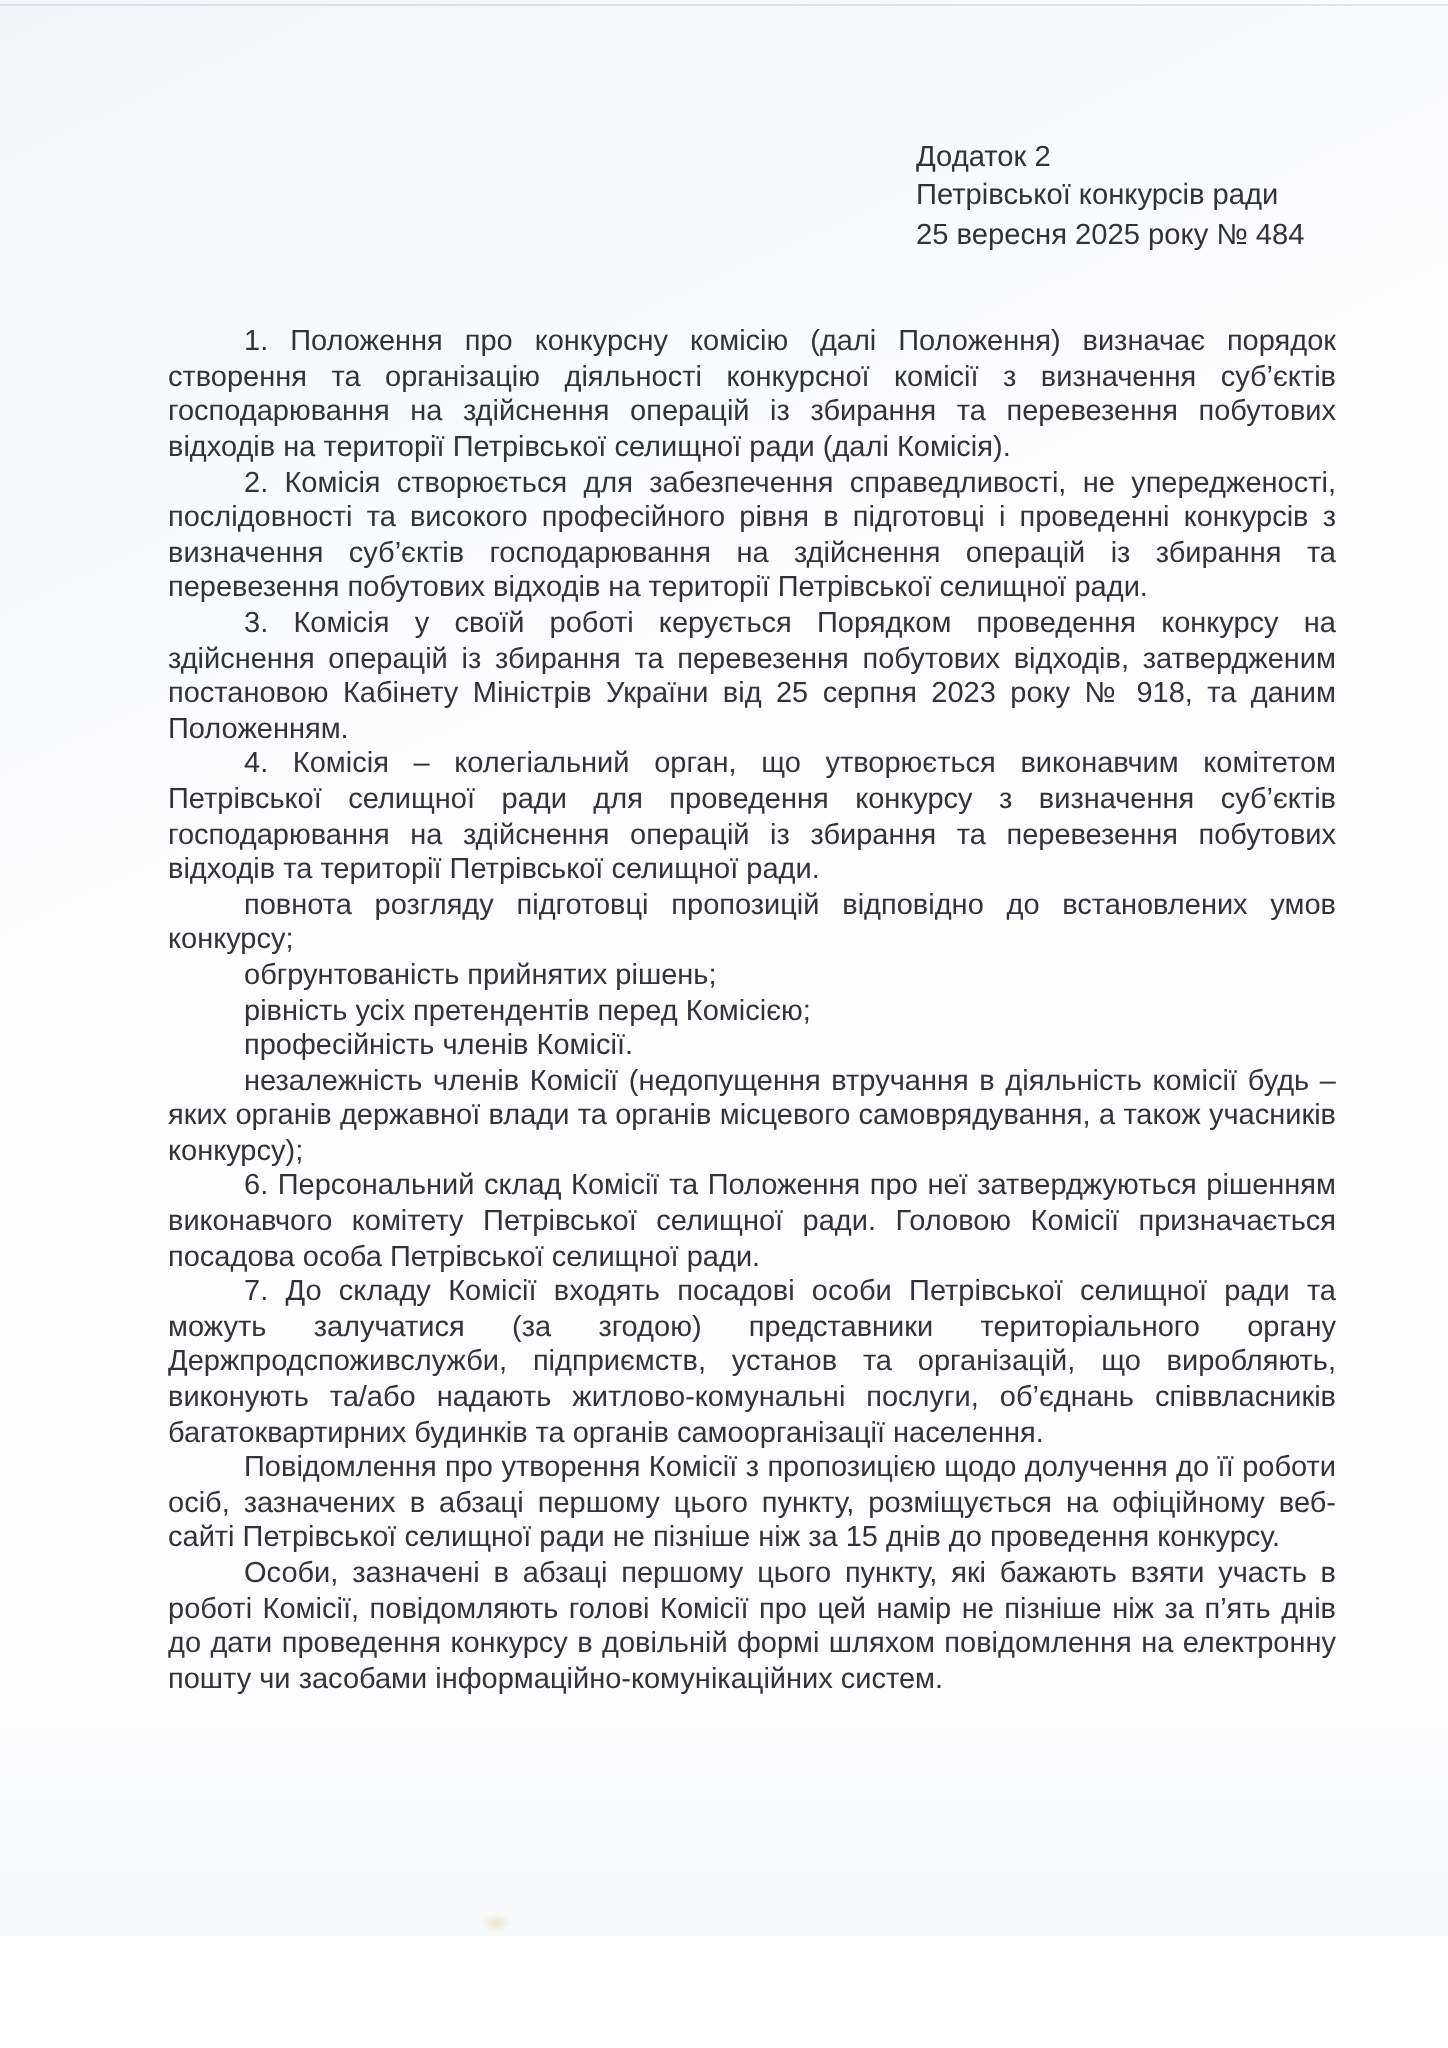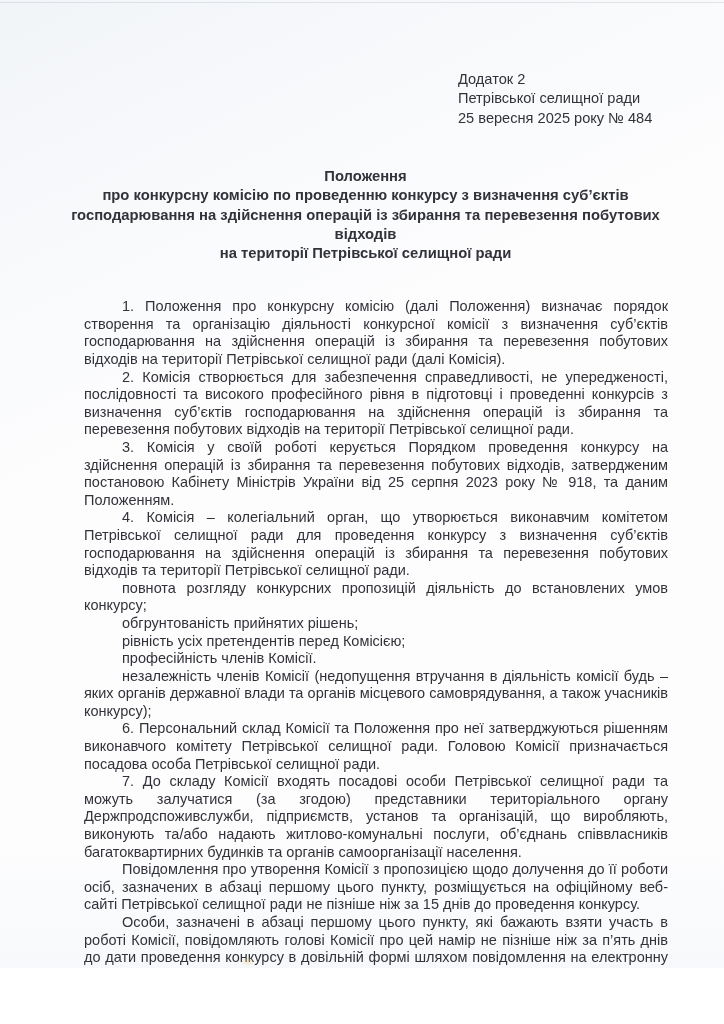--- a/index.html
+++ b/index.html
@@ -73,37 +73,31 @@
 </head>
 <body>
 
 <div class="page">
   <div class="scan-edge-top"></div>
 
   <div class="content">
 
     <div class="annex">
       <div>Додаток 2</div>
-      <div>Петрівської селищної ради</div>
+      <div>Петрівської конкурсів ради</div>
       <div>25 вересня 2025 року № 484</div>
     </div>
 
-    <div class="title-block">
-      <div>Положення</div>
-      <div>про конкурсну комісію по проведенню конкурсу з визначення суб’єктів</div>
-      <div>господарювання на здійснення операцій із збирання та перевезення побутових відходів</div>
-      <div>на території Петрівської селищної ради</div>
-    </div>
 
     <div class="body-block">
       <p>1. Положення про конкурсну комісію (далі Положення) визначає порядок створення та організацію діяльності конкурсної комісії з визначення суб’єктів господарювання на здійснення операцій із збирання та перевезення побутових відходів на території Петрівської селищної ради (далі Комісія).</p>
       <p>2. Комісія створюється для забезпечення справедливості, не упередженості, послідовності та високого професійного рівня в підготовці і проведенні конкурсів з визначення суб’єктів господарювання  на здійснення операцій із збирання та перевезення побутових відходів на території Петрівської селищної ради.</p>
       <p>3. Комісія у своїй роботі керується Порядком проведення конкурсу на здійснення операцій із збирання та перевезення побутових відходів, затвердженим постановою Кабінету Міністрів України від 25 серпня 2023 року № 918, та даним Положенням.</p>
       <p>4. Комісія – колегіальний орган, що утворюється виконавчим комітетом Петрівської селищної ради для проведення конкурсу з визначення суб’єктів господарювання на здійснення операцій із збирання та перевезення побутових відходів та території Петрівської селищної ради.</p>
-      <p>повнота розгляду конкурсних пропозицій діяльність до встановлених умов конкурсу;</p>
+      <p>повнота розгляду підготовці пропозицій відповідно до встановлених умов конкурсу;</p>
       <p>обгрунтованість прийнятих рішень;</p>
       <p>рівність усіх претендентів перед Комісією;</p>
       <p>професійність членів Комісії.</p>
       <p>незалежність членів Комісії (недопущення втручання в діяльність комісії будь – яких органів державної влади та органів місцевого самоврядування, а також учасників конкурсу);</p>
       <p>6. Персональний склад Комісії та Положення про неї затверджуються рішенням виконавчого комітету Петрівської селищної ради. Головою Комісії призначається посадова особа Петрівської селищної ради.</p>
       <p>7. До складу Комісії входять посадові особи Петрівської селищної ради та можуть залучатися (за згодою) представники територіального органу Держпродспоживслужби, підприємств, установ та організацій, що виробляють, виконують та/або надають житлово-комунальні послуги, об’єднань співвласників багатоквартирних будинків та органів самоорганізації населення.</p>
       <p>Повідомлення про утворення Комісії з пропозицією щодо долучення до її роботи осіб, зазначених в абзаці першому цього пункту, розміщується на офіційному веб-сайті Петрівської селищної ради не пізніше ніж за 15 днів до проведення конкурсу.</p>
       <p>Особи, зазначені в абзаці першому цього пункту, які бажають взяти участь в роботі Комісії, повідомляють голові Комісії про цей намір не пізніше ніж за п’ять днів до дати проведення конкурсу в довільній формі шляхом повідомлення на електронну пошту чи засобами інформаційно-комунікаційних систем.</p>
     </div>
 

